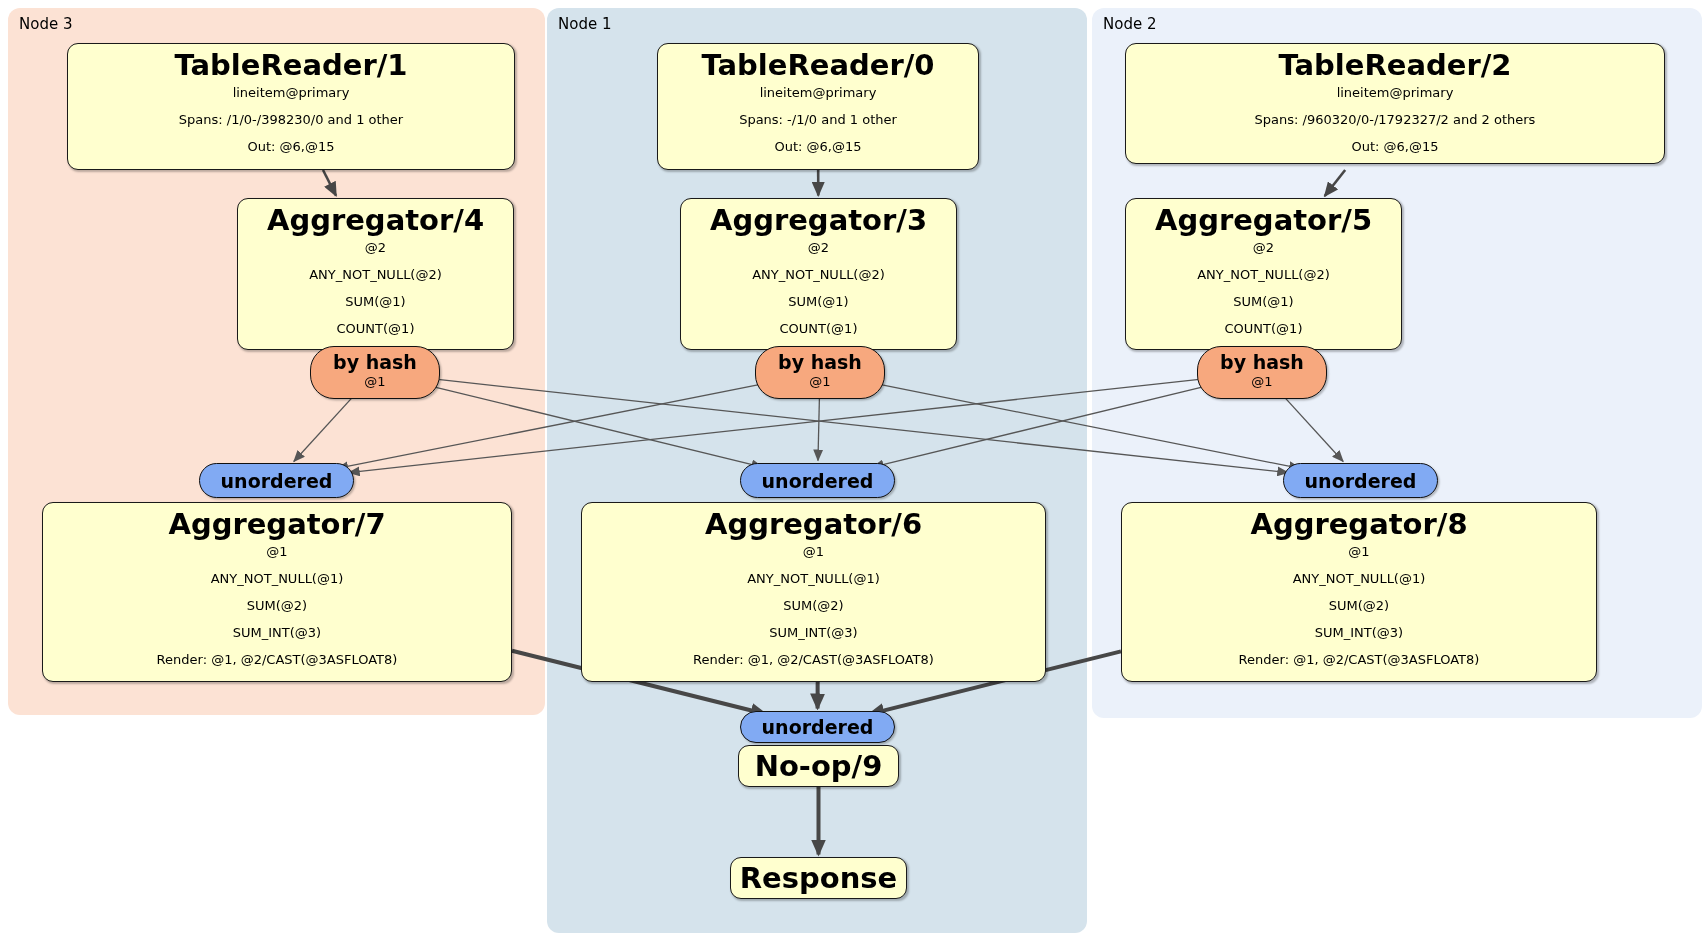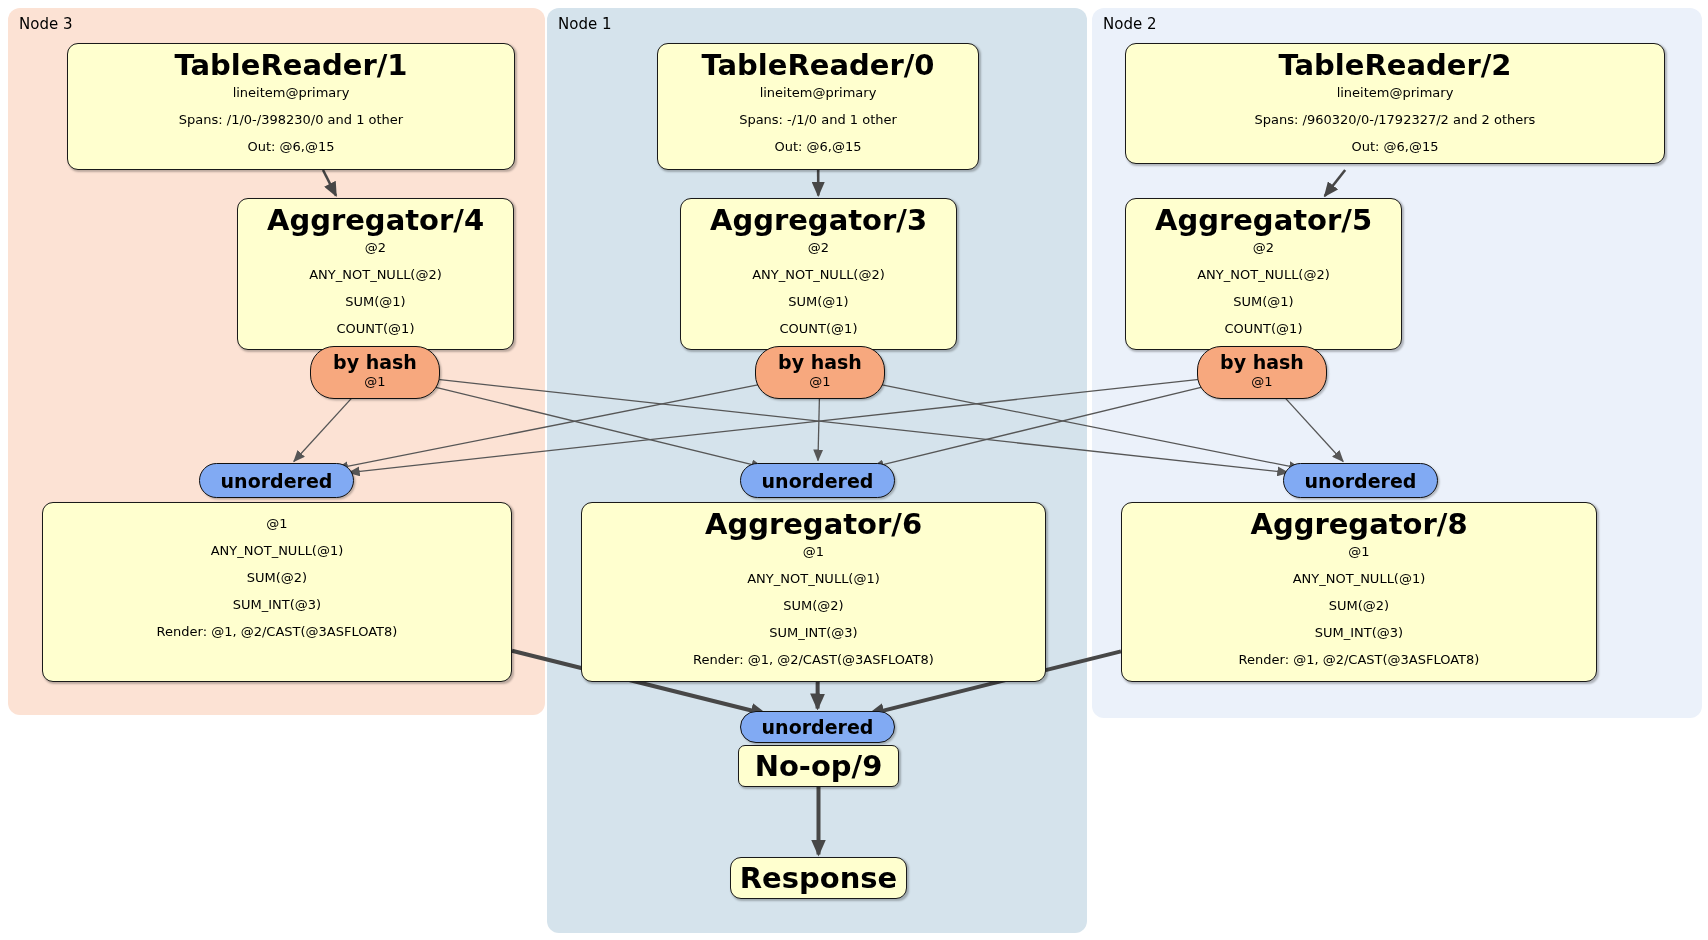--- a/index.html
+++ b/index.html
@@ -88,20 +88,21 @@
     <div class="proc-line">Out: @6,@15</div>
   </div>
   <div class="proc" style="left:237px;top:198px;width:277px;height:152px;">
     <div class="proc-title">Aggregator/4</div>
     <div class="proc-line">@2</div>
     <div class="proc-line">ANY_NOT_NULL(@2)</div>
     <div class="proc-line">SUM(@1)</div>
     <div class="proc-line">COUNT(@1)</div>
   </div>
   <div class="proc" style="left:42px;top:502px;width:470px;height:180px;">
+    <div class="proc-title">Aggregator/7</div>
     <div class="proc-line">@1</div>
     <div class="proc-line">ANY_NOT_NULL(@1)</div>
     <div class="proc-line">SUM(@2)</div>
     <div class="proc-line">SUM_INT(@3)</div>
     <div class="proc-line">Render: @1, @2/CAST(@3ASFLOAT8)</div>
   </div>
 
   <div class="proc" style="left:657px;top:43px;width:322px;height:127px;">
     <div class="proc-title">TableReader/0</div>
     <div class="proc-line">lineitem@primary</div>
@@ -116,21 +117,21 @@
     <div class="proc-line">COUNT(@1)</div>
   </div>
   <div class="proc" style="left:581px;top:502px;width:465px;height:180px;">
     <div class="proc-title">Aggregator/6</div>
     <div class="proc-line">@1</div>
     <div class="proc-line">ANY_NOT_NULL(@1)</div>
     <div class="proc-line">SUM(@2)</div>
     <div class="proc-line">SUM_INT(@3)</div>
     <div class="proc-line">Render: @1, @2/CAST(@3ASFLOAT8)</div>
   </div>
-  <div class="proc center" style="left:738px;top:745px;width:161px;height:42px;border-radius:7px;">
+  <div class="proc center" style="left:738px;top:745px;width:161px;height:42px;">
     <div class="proc-title">No-op/9</div>
   </div>
   <div class="proc center" style="left:730px;top:857px;width:177px;height:42px;">
     <div class="proc-title">Response</div>
   </div>
 
   <div class="proc" style="left:1125px;top:43px;width:540px;height:121px;">
     <div class="proc-title">TableReader/2</div>
     <div class="proc-line">lineitem@primary</div>
     <div class="proc-line">Spans: /960320/0-/1792327/2 and 2 others</div>

